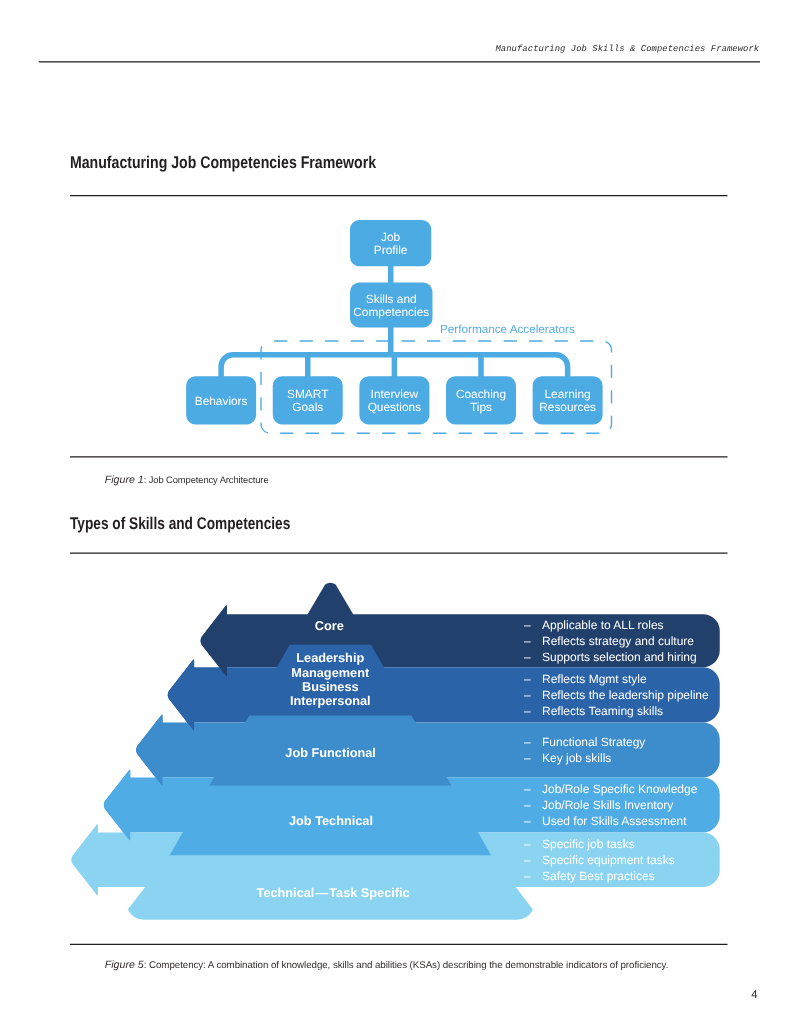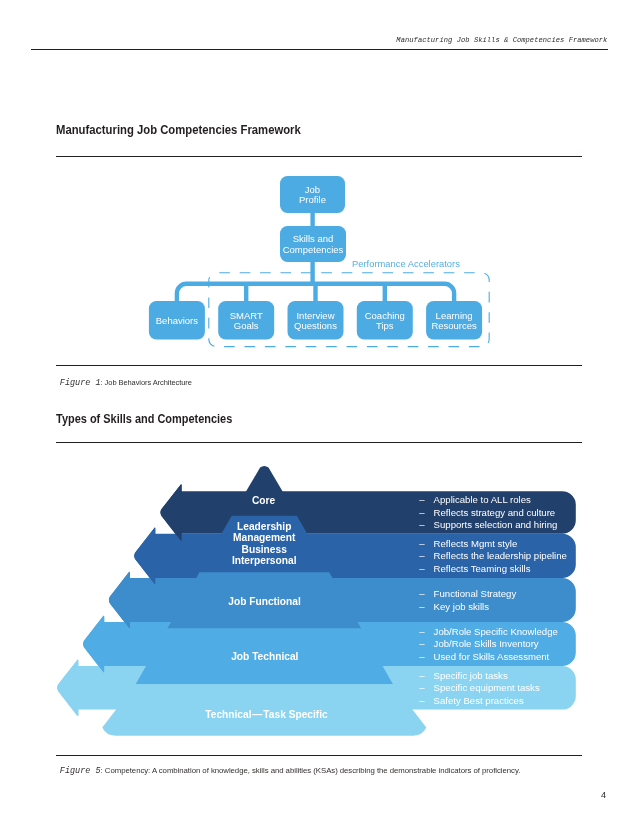--- a/index.html
+++ b/index.html
@@ -7,21 +7,21 @@
        font-family:"Liberation Sans",sans-serif;color:#231f20;}
   .page{position:absolute;inset:0;}
   
   .hdr-text{position:absolute;right:30.6px;top:36.2px;font-family:Liberation Mono, monospace;
             font-style:italic;font-size:7.1px;color:#2b2b2b;letter-spacing:.05px;white-space:nowrap;}
   .hdr-rule{position:absolute;left:31px;top:48.5px;width:577px;height:1px;background:#231f20;}
   .rule{position:absolute;left:56px;width:526px;height:1px;background:#231f20;}
   h2.sec{position:absolute;left:56px;margin:0;font-size:13.6px;font-weight:bold;color:#231f20;
          white-space:nowrap;transform-origin:0 50%;}
   .cap{position:absolute;left:59.8px;font-size:7.5px;line-height:1;color:#33302f;white-space:nowrap;letter-spacing:-.08px;}
-  .cap i{font-family:Liberation Mono, monospace;font-style:italic;font-size:8.5px;letter-spacing:0;}
+  .cap i{font-family:Liberation Sans, sans-serif;font-style:italic;font-size:8.5px;letter-spacing:0;margin-left:24px;}
   .cap.c2{font-size:7.8px;letter-spacing:-.05px;}
   .pno{position:absolute;right:32px;top:790px;font-size:9px;color:#231f20;}
   svg{display:block;}
   .nodetxt{fill:#fff;font-family:"Liberation Sans",sans-serif;font-size:9.5px;text-anchor:middle;}
   .acctxt{fill:#5aaee0;font-family:"Liberation Sans",sans-serif;font-size:9.4px;}
   .lvl{fill:#fff;font-family:"Liberation Sans",sans-serif;font-size:10.2px;font-weight:bold;text-anchor:middle;}
   .blt{fill:#fff;font-family:"Liberation Sans",sans-serif;font-size:9.6px;}
 </style>
 </head>
 <body>
@@ -74,21 +74,21 @@
         <text x="384.8" y="164.14999999999998" class="nodetxt">Tips</text>
       </g>
       <g>
         <rect x="426.1" y="136" width="56" height="38.5" rx="7.5" ry="7.5" fill="#4dabe3"></rect>
         <text x="454.1" y="153.54999999999998" class="nodetxt">Learning</text>
         <text x="454.1" y="164.14999999999998" class="nodetxt">Resources</text>
       </g>
     </svg>
 
   <div class="rule" style="top:365px"></div>
-  <div class="cap" style="top:379.2px"><i>Figure 1</i><span>: Job Behaviors Architecture</span></div>
+  <div class="cap" style="top:379.2px"><i>Figure 1</i><span>: Job Competency Architecture</span></div>
 
   <h2 class="sec" style="top:410.7px;transform:scaleX(.8055)">Types of Skills and Competencies</h2>
   <div class="rule" style="top:442px"></div>
 
   <svg class="fig2" width="638" height="300" viewBox="0 0 638 300" style="position:absolute;left:0;top:455px">
       <g>
         <path fill="#21406c" d="M181.6 36.30000000000001 H 562.3 A 13.5 13.5 0 0 1 575.8 49.80000000000001 V 65.29999999999995 A 13.5 13.5 0 0 1 562.3 78.79999999999995 H 181.6 Z M161.35999999999999 54.35999999999996 L 180.60999999999999 29.66999999999996 Q 181.6 28.349999999999966 181.6 30.549999999999955 V 84.54999999999995 Q 181.6 86.75 180.60999999999999 85.42999999999995 L 161.35999999999999 60.74000000000001 Q 159.6 57.549999999999955 161.35999999999999 54.35999999999996 Z"></path>
         <path fill="#2a63a8" d="M155.3 78.79999999999995 H 562.3 A 13.5 13.5 0 0 1 575.8 92.29999999999995 V 109.5 A 13.5 13.5 0 0 1 562.3 123 H 155.3 Z M135.06 97.70999999999992 L 154.31 73.01999999999998 Q 155.3 71.69999999999993 155.3 73.89999999999998 V 127.89999999999998 Q 155.3 130.10000000000002 154.31 128.77999999999997 L 135.06 104.09000000000003 Q 133.3 100.89999999999998 135.06 97.70999999999992 Z"></path>
         <path fill="#3d8ccb" d="M130 123 H 562.3 A 13.5 13.5 0 0 1 575.8 136.5 V 153.5 A 13.5 13.5 0 0 1 562.3 167 H 130 Z M109.76 141.80999999999995 L 129.01 117.12 Q 130 115.79999999999995 130 118 V 172 Q 130 174.20000000000005 129.01 172.88 L 109.76 148.19000000000005 Q 108 145 109.76 141.80999999999995 Z"></path>
         <path fill="#50ace4" d="M104.2 167 H 562.3 A 13.5 13.5 0 0 1 575.8 180.5 V 197.5 A 13.5 13.5 0 0 1 562.3 211 H 104.2 Z M83.96000000000001 185.80999999999995 L 103.21000000000001 161.12 Q 104.2 159.79999999999995 104.2 162 V 216 Q 104.2 218.20000000000005 103.21000000000001 216.88 L 83.96000000000001 192.19000000000005 Q 82.2 189 83.96000000000001 185.80999999999995 Z"></path>

